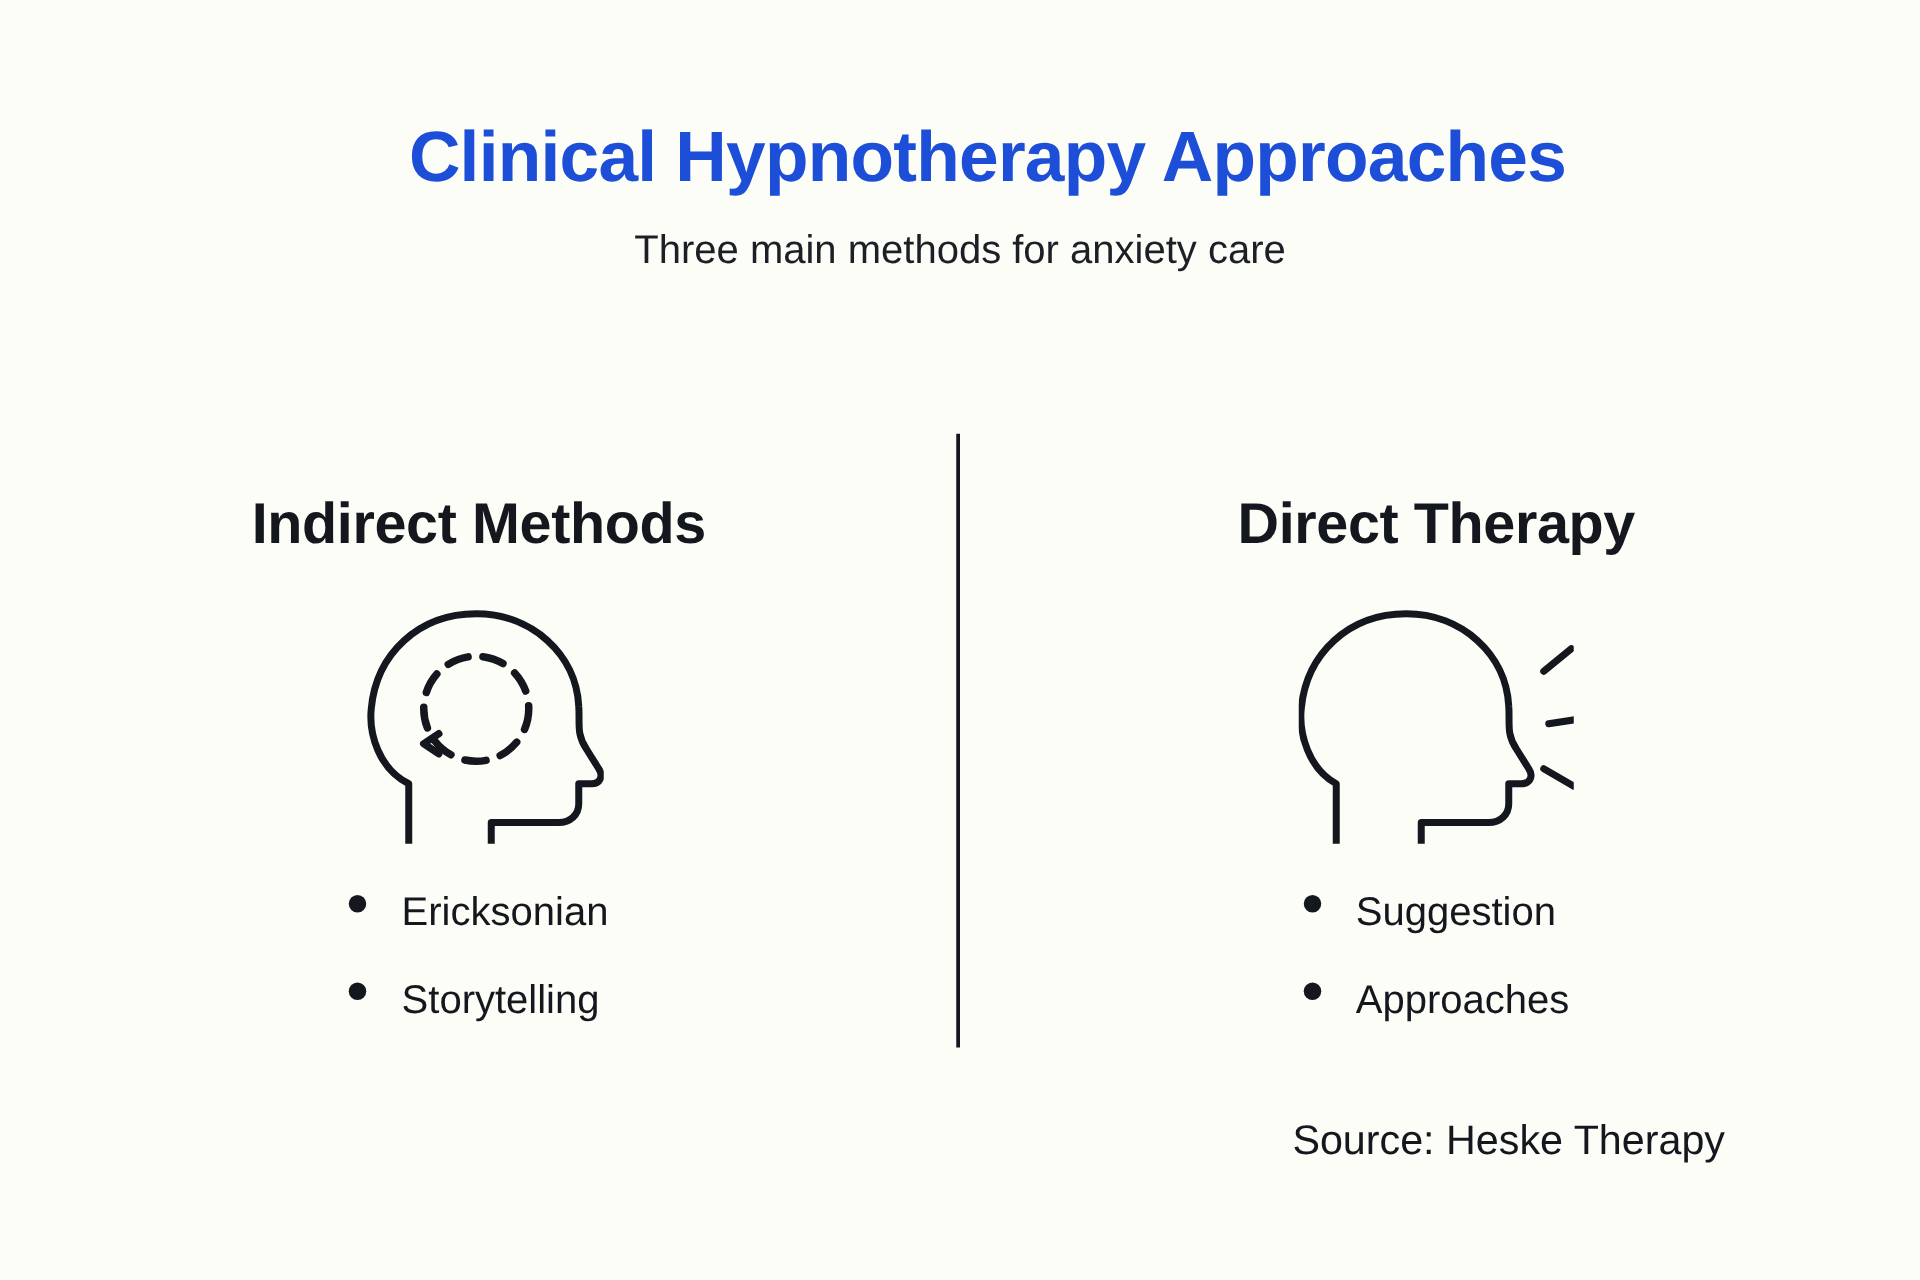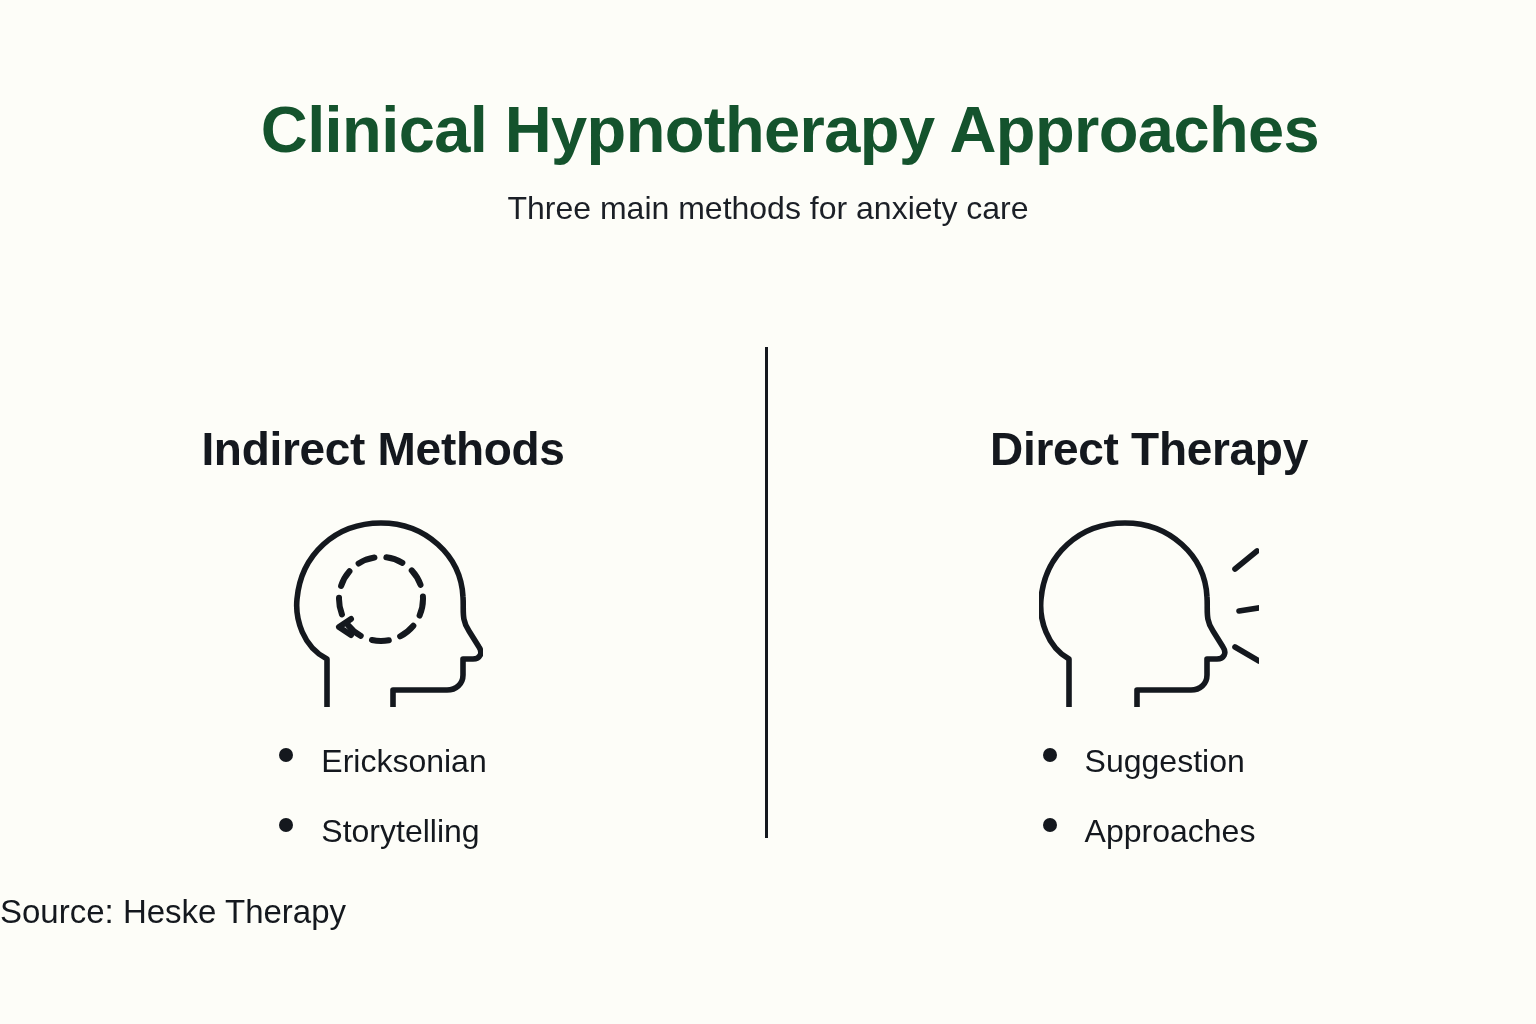--- a/index.html
+++ b/index.html
@@ -24,25 +24,25 @@
 
   
   .header {
     position: absolute;
     top: 96px;
     left: 0;
     width: 1536px;
     text-align: center;
   }
   .title {
-    font-size: 65px;
+    font-size: 57px;
     font-weight: 700;
     letter-spacing: -0.6px;
     line-height: 1.06;
-    color: #14532d;
+    color: #1d4ed8;
     margin: 0;
     white-space: nowrap;
     padding-left: 44px;
   }
   .subtitle {
     font-size: 32px;
     font-weight: 400;
     line-height: 1.1;
     color: #1b1f26;
     margin: 26px 0 0 0;
@@ -51,21 +51,21 @@
 
   
   .columns {
     position: absolute;
     top: 347px;
     left: 0;
     width: 1536px;
     height: 500px;
     display: flex;
     flex-direction: row;
-    align-items: flex-end;
+    align-items: center;
   }
   .column {
     width: 766px;
     box-sizing: border-box;
     display: flex;
     flex-direction: column;
     align-items: center;
   }
   .column.left  { padding-right: 0px; }
   .column.right { padding-left: 0px; }
@@ -133,21 +133,21 @@
     height: 491px;
     background: #14181e;
   }
 
   
   .source {
     position: absolute;
     left: 0;
     top: 893px;
     width: 1380px;
-    text-align: left;
+    text-align: right;
     font-size: 33px;
     font-weight: 400;
     color: #14181e;
     white-space: nowrap;
   }
 
   
   .left .bullets  { margin-left: 0px; }
   .right .bullets { margin-left: 0px; }
 </style>

